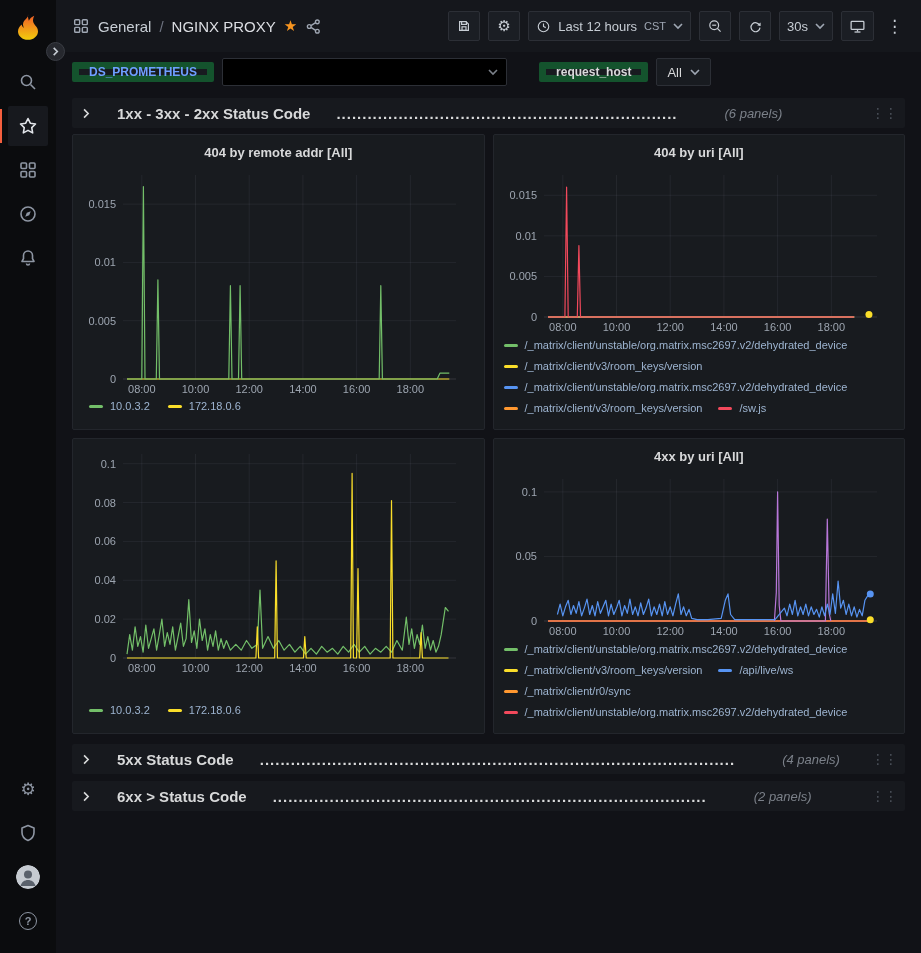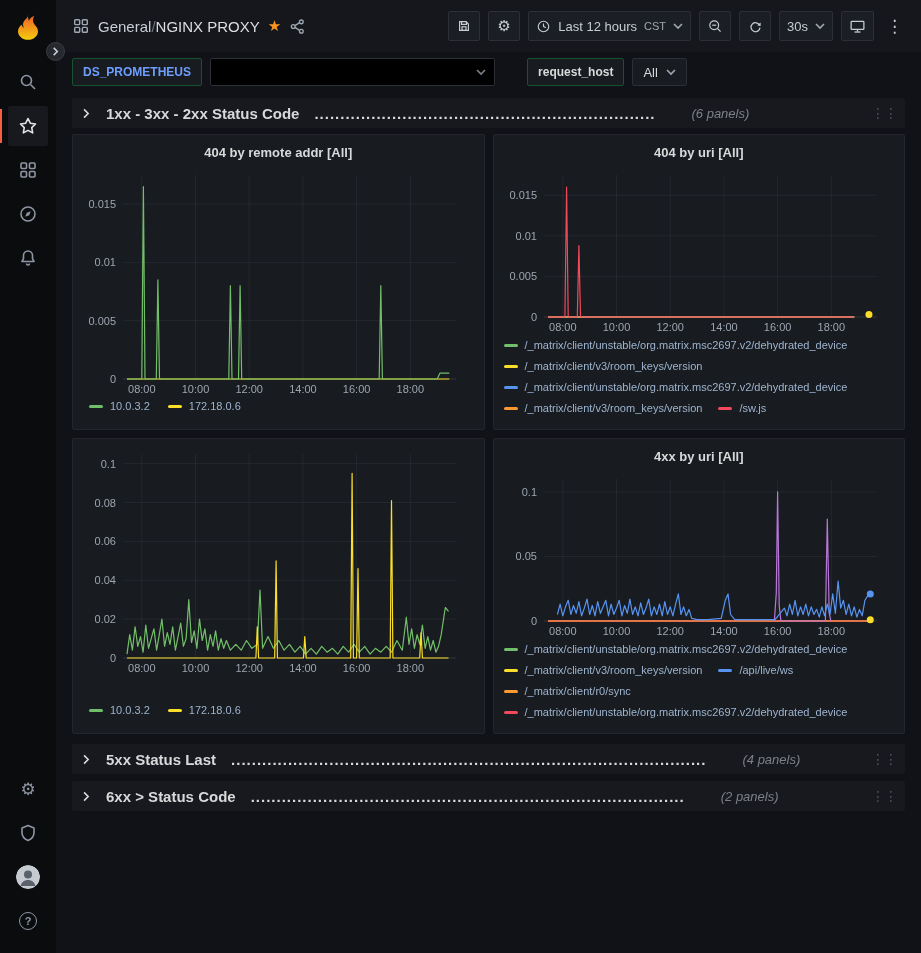--- a/index.html
+++ b/index.html
@@ -17,45 +17,45 @@
   .side-item.active{background:#17191e;color:#e2e5ea}
   .side-item.active::before{content:"";position:absolute;left:-8px;top:3px;bottom:3px;width:2px;background:#f55f3e}
   .side-spacer{flex:1}
   .glyph{font-family:"DejaVu Sans",sans-serif}
 
   
   .main{flex:1;display:flex;flex-direction:column;min-width:0}
   .topbar{height:52px;background:#15171c;display:flex;align-items:center;justify-content:space-between;
     padding:0 14px 0 16px;flex-shrink:0}
   .tb-left,.tb-right{display:flex;align-items:center;gap:8px}
-  .crumb{display:flex;align-items:flex-end;gap:0;font-size:15px}
+  .crumb{display:flex;align-items:flex-end;gap:8px;font-size:15px}
   .crumb-section{color:#c7cdd4;cursor:pointer}
   .crumb-sep{color:#6e7380}
   .crumb-title{color:#dcdee3;font-weight:500;cursor:pointer}
   .tb-star{color:#f79520;font-size:15px;cursor:pointer;line-height:1}
   .tb-icon{color:#9fa7b3;cursor:pointer;display:flex;align-items:center}
   .tb-btn{height:30px;min-width:32px;padding:0 7px;background:#1b1e24;border:1px solid #2c2f36;border-radius:2px;
     display:flex;align-items:center;justify-content:center;gap:7px;color:#c7cdd4;font-size:13px;cursor:pointer}
   .tb-btn .zone{font-size:11px;color:#9fa7b3}
   .kebab{font-size:17px;color:#c7cdd4;cursor:pointer;padding:0 4px}
 
   
   .subbar{height:40px;display:flex;align-items:center;gap:8px;padding:0 16px;flex-shrink:0}
-  .var-label{height:28px;display:flex;align-items:center;padding:0 10px;background:#181b20;
-    border:1px solid #14532d;border-radius:2px;font-size:12px;font-weight:600;cursor:pointer}
+  .var-label{height:20px;display:flex;align-items:center;padding:0 10px;background:#181b20;
+    border:7px solid #14532d;border-radius:2px;font-size:12px;font-weight:600;cursor:pointer}
   .var-label.ds{color:#6e9fff}
   .var-label.host{color:#d8d9da;margin-left:24px}
   .select-black{width:285px;height:28px;background:#000;border:1px solid #2c2f36;border-radius:2px;
     display:flex;align-items:center;justify-content:flex-end;padding:0 8px;cursor:pointer}
   .select-all{height:28px;background:#181b20;border:1px solid #2c2f36;border-radius:2px;display:flex;
     align-items:center;gap:8px;padding:0 10px;font-size:13px;color:#d8d9da;cursor:pointer}
 
   
   .content{flex:1;padding:6px 16px 0;overflow:hidden}
-  .row-header{height:30px;display:flex;align-items:center;gap:13px;padding:0 8px;border-radius:2px;cursor:pointer;
+  .row-header{height:30px;display:flex;align-items:center;gap:24px;padding:0 8px;border-radius:2px;cursor:pointer;
     white-space:nowrap;overflow:hidden}
   .row-header.boxed{background:#17191e;margin-bottom:6px}
   .row-header.expanded{background:transparent;margin:4px 0 8px}
   .row-title{font-size:15px;font-weight:700;color:#d8d9da}
   .row-dots{font-size:15px;font-weight:700;color:#d8d9da;letter-spacing:1px;margin-left:2px}
   .row-count{font-size:13px;font-style:italic;color:#7b8089;margin-left:23px}
   .row-handle{margin-left:auto;color:#4c515a;font-size:14px;letter-spacing:-1px;cursor:grab;flex-shrink:0}
 
   .panel-grid{display:grid;grid-template-columns:1fr 1fr;gap:8px;margin-bottom:10px}
   .panel{height:296px;background:#181b1f;border:1px solid #23262c;border-radius:2px;display:flex;
@@ -453,21 +453,21 @@
               </span>
             </div>
         </section>
 
       </div>
 
       <div class="row-header boxed" style="margin-bottom:7px">
         <svg class="icon" width="13" height="13" viewBox="0 0 16 16" fill="none" stroke="#d8d9da" stroke-width="2">
           <polyline points="5,3 10,8 5,13"></polyline>
           </svg>
-        <span class="row-title">5xx Status Last</span>
+        <span class="row-title">5xx Status Code</span>
           <span class="row-dots">............................................................................................</span>
         <span class="row-count">(4 panels)</span>
         <span class="row-handle glyph">⋮⋮</span>
       </div>
 
       <div class="row-header boxed">
         <svg class="icon" width="13" height="13" viewBox="0 0 16 16" fill="none" stroke="#d8d9da" stroke-width="2">
           <polyline points="5,3 10,8 5,13"></polyline>
           </svg>
         <span class="row-title">6xx &gt; Status Code</span>

